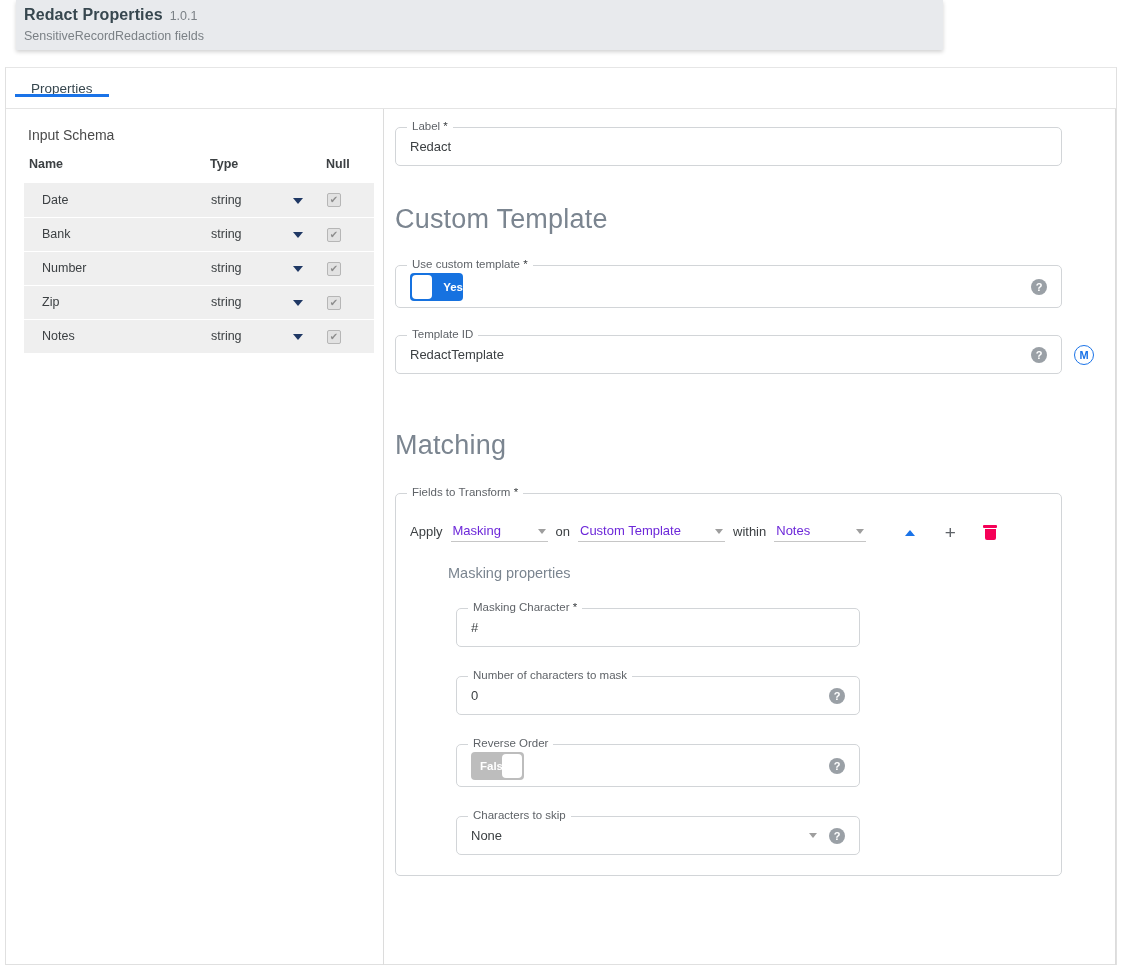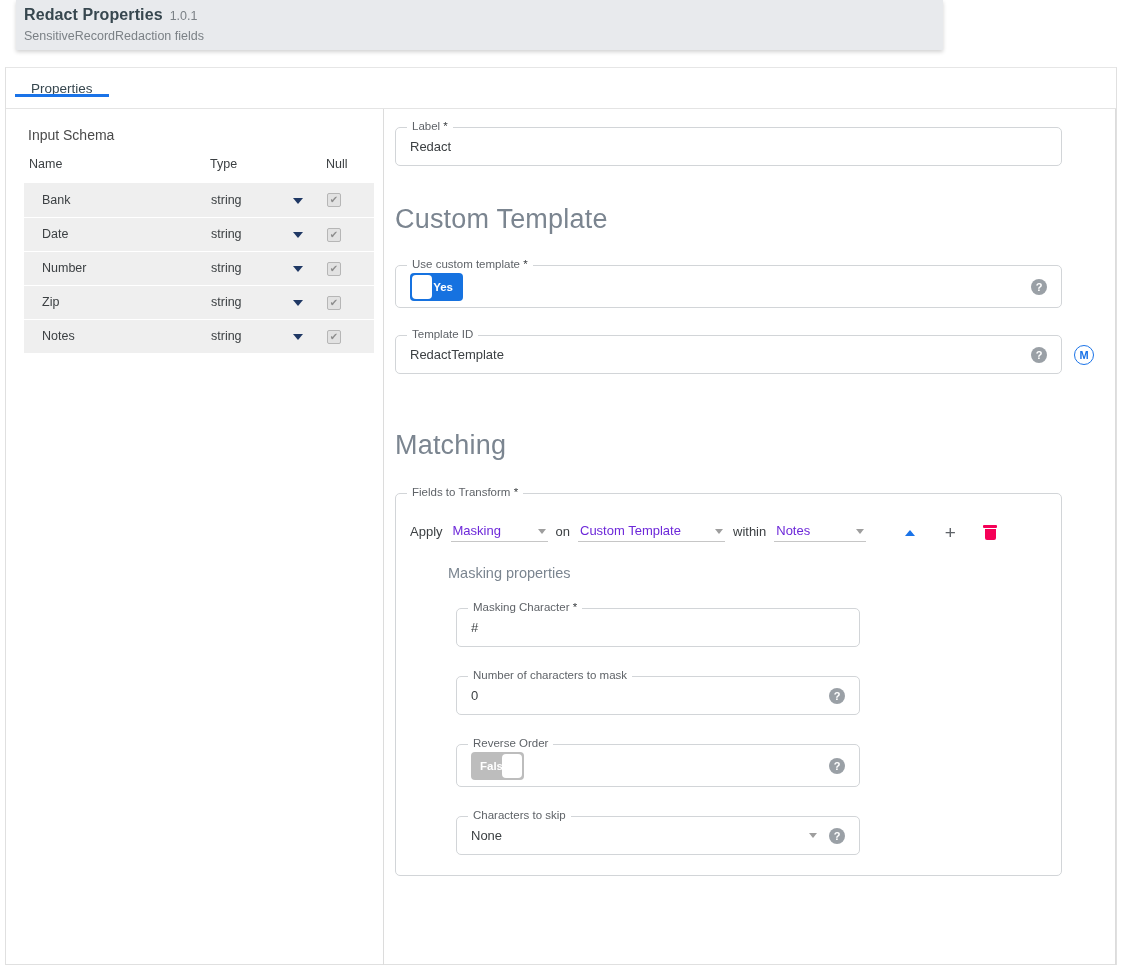--- a/index.html
+++ b/index.html
@@ -67,21 +67,21 @@
     position: relative;
     padding: 18px 0 0 0;
     overflow: hidden;
   }
 
   
   .schema-title { font-size: 14px; color: #4a4a4a; margin: 0 0 14px 4px; }
   .schema-table { width: 350px; border-collapse: collapse; }
   .schema-table th {
     text-align: left;
-    font-size: 12.5px; font-weight: normal; color: #3c4043;
+    font-size: 12.5px; font-weight: bold; color: #3c4043;
     padding: 0 0 12px 0;
   }
   .schema-table th.c-name { padding-left: 5px; }
   .schema-table th.c-type { width: 82px; }
   .schema-table th.c-arrow { width: 34px; }
   .schema-table th.c-null { width: 48px; text-align: left; }
   .schema-table td {
     font-size: 12.5px; color: #3c4043;
     height: 34px; vertical-align: middle;
     background: #efefef;
@@ -148,21 +148,21 @@
     font-size: 27px; font-weight: 300; color: #7b8590;
     margin: 0; letter-spacing: .2px;
   }
 
   
   .toggle {
     width: 53px; height: 28px; border-radius: 4px;
     display: flex; align-items: center;
     position: relative; flex: none;
   }
-  .toggle.on { background: #1672e0; justify-content: flex-end; padding-right: 10px; }
+  .toggle.on { background: #1672e0; justify-content: flex-end; padding-right: 0; }
   .toggle.off { background: #bdbdbd; justify-content: flex-start; padding-left: 9px; }
   .toggle-label { font-size: 11.5px; font-weight: bold; color: #fff; }
   .knob {
     position: absolute; top: 2px;
     width: 20px; height: 24px; border-radius: 4px; background: #fff;
   }
   .toggle.on .knob { left: 2px; }
   .toggle.off .knob { right: 2px; }
 
   
@@ -253,27 +253,27 @@
         <thead>
           <tr>
             <th class="c-name">Name</th>
             <th class="c-type">Type</th>
             <th class="c-arrow"></th>
             <th class="c-null">Null</th>
           </tr>
         </thead>
         <tbody>
           <tr>
-            <td class="c-name">Bank</td>
+            <td class="c-name">Date</td>
             <td>string</td>
             <td><span class="arrow-dn"></span></td>
             <td><span class="chk">✔</span></td>
           </tr>
           <tr>
-            <td class="c-name">Date</td>
+            <td class="c-name">Bank</td>
             <td>string</td>
             <td><span class="arrow-dn"></span></td>
             <td><span class="chk">✔</span></td>
           </tr>
           <tr>
             <td class="c-name">Number</td>
             <td>string</td>
             <td><span class="arrow-dn"></span></td>
             <td><span class="chk">✔</span></td>
           </tr>

